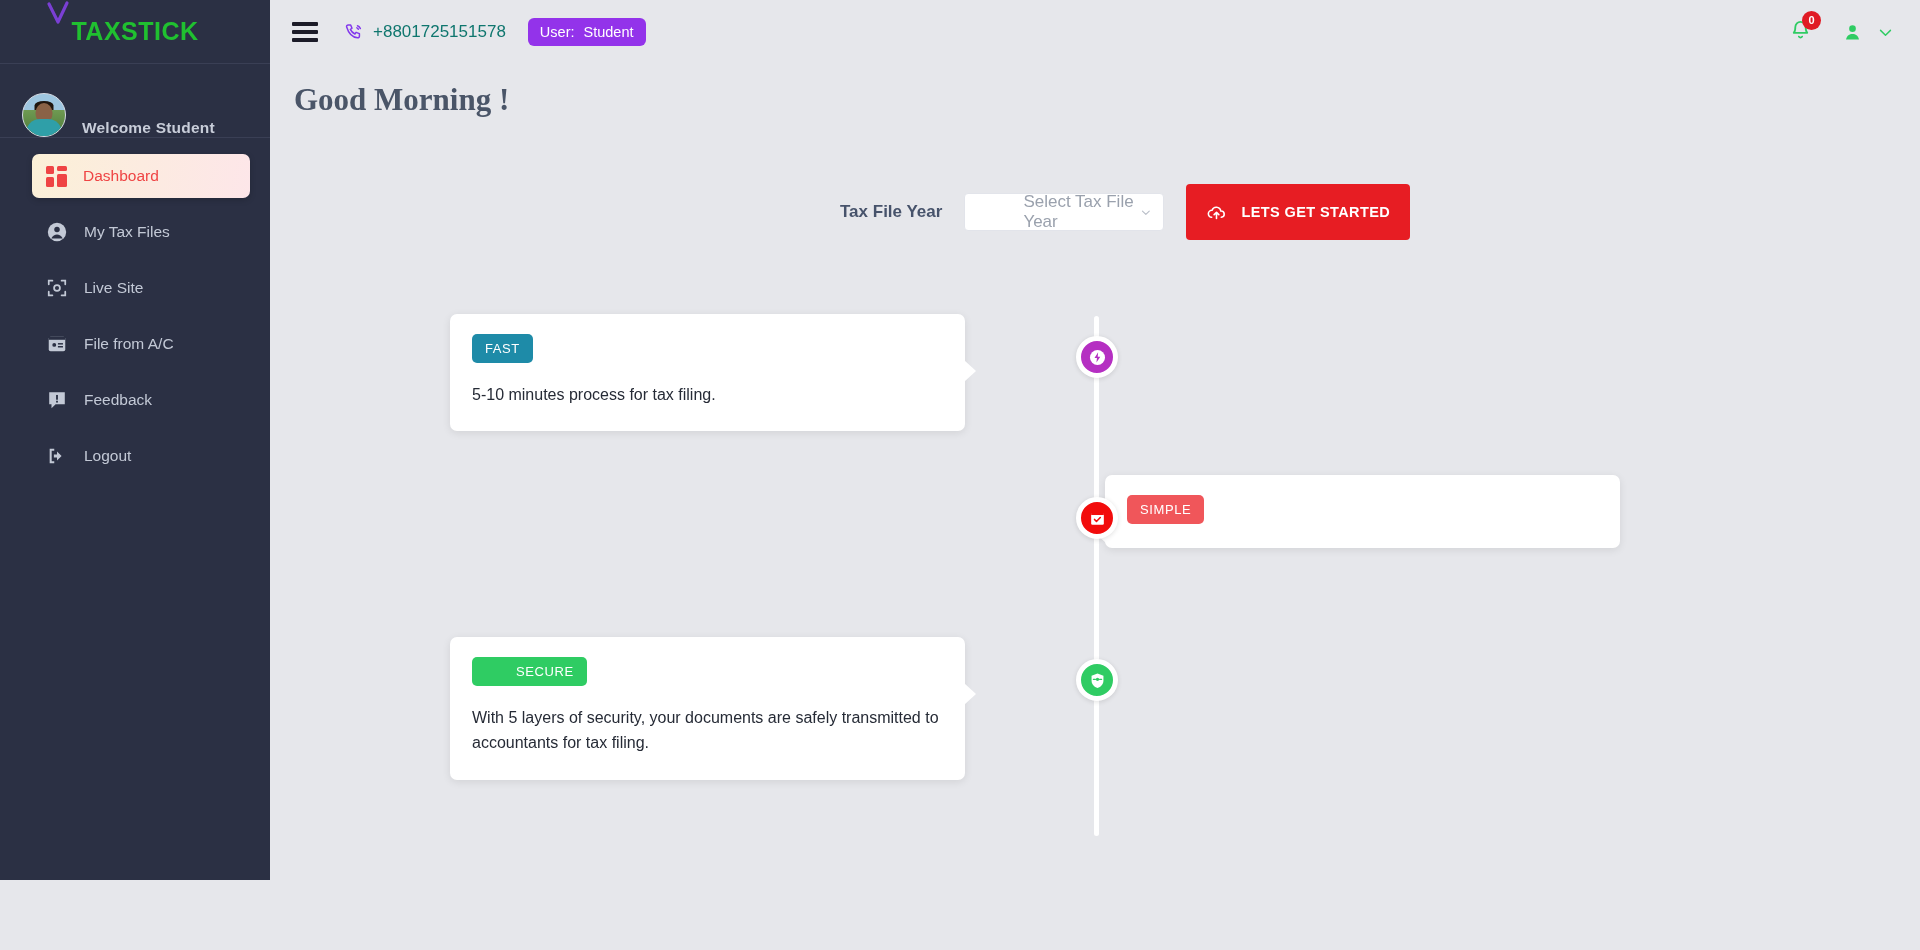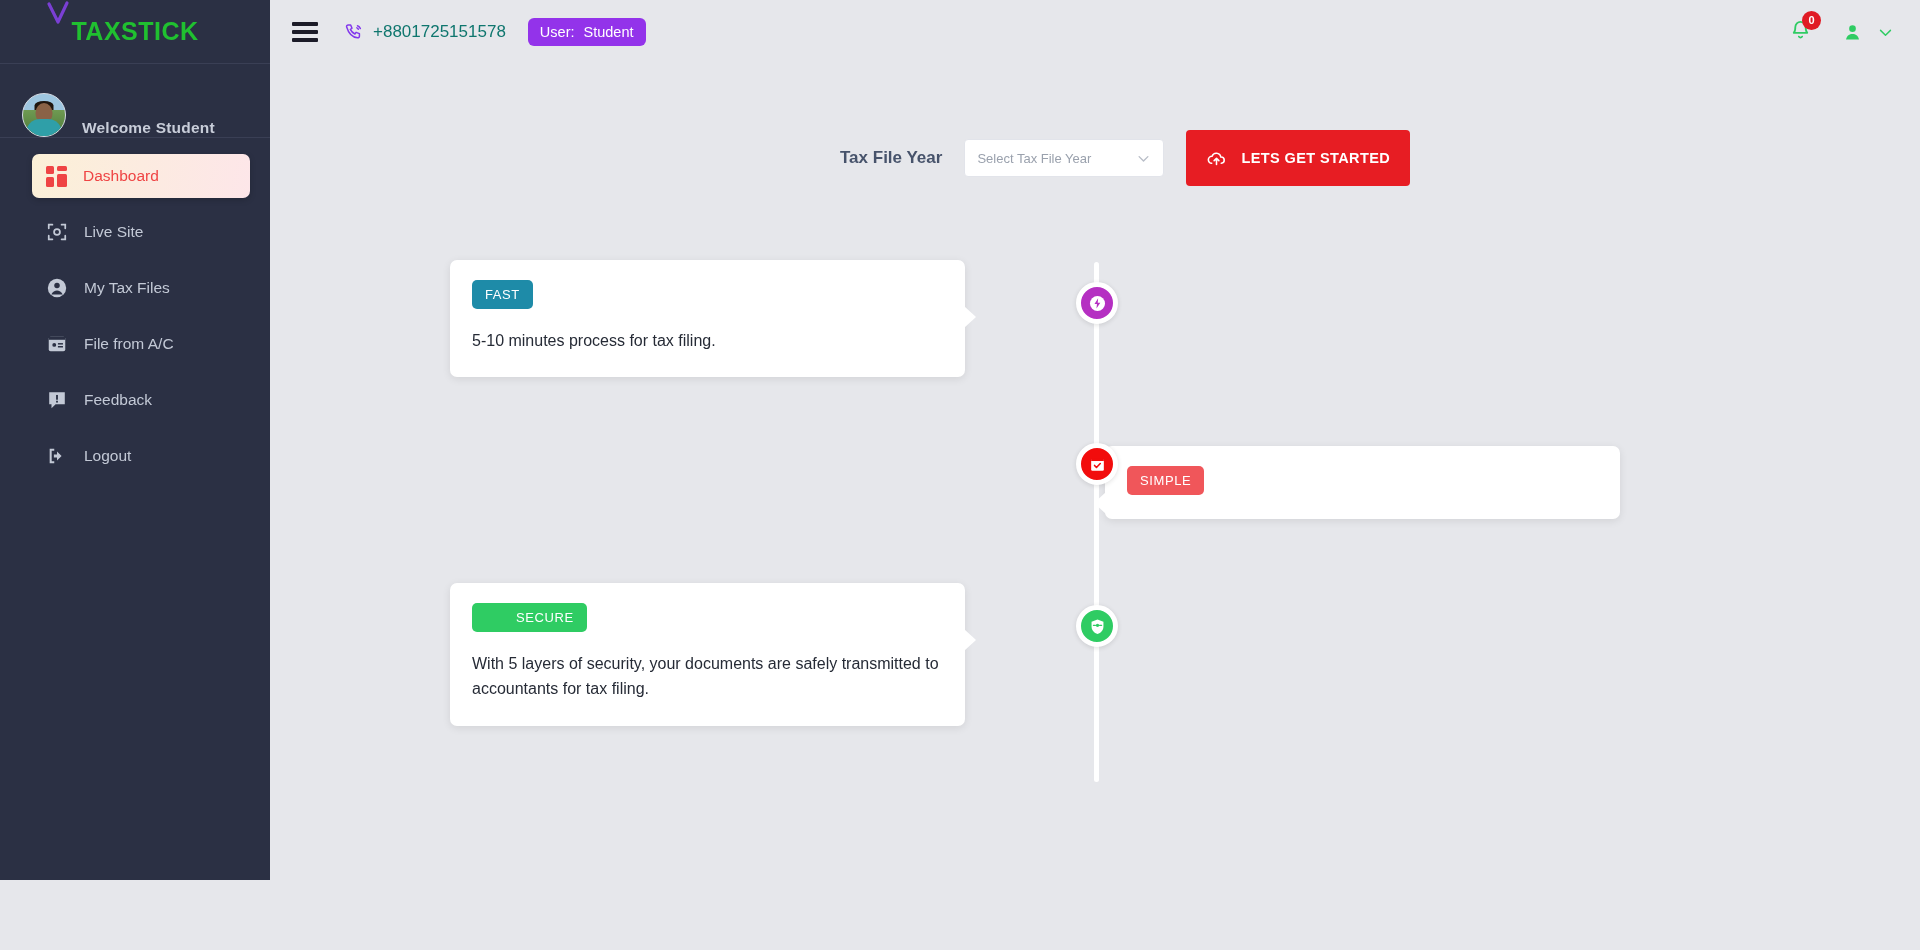--- a/index.html
+++ b/index.html
@@ -152,21 +152,21 @@
     display: flex; align-items: center; gap: 22px;
     margin-top: 66px; padding-left: 570px;
   }
   .year-label { font-size: 17px; font-weight: bold; color: #47536b; }
   .year-select {
     width: 200px; height: 38px; background: #fff;
     border: 1px solid #e2e4ea; border-radius: 4px;
     display: flex; align-items: center; justify-content: space-between;
     padding: 0 12px; cursor: pointer;
   }
-  .year-select .ph { color: #9aa1ad; font-size: 13px; }
+  .year-select .ph { color: #9aa1ad; font-size: 17px; margin-left: 46px; }
   .start-btn {
     height: 56px; background: #e71d23; color: #fff;
     border: none; border-radius: 4px;
     display: flex; align-items: center; gap: 14px;
     padding: 0 20px; font-size: 14.5px; font-weight: bold;
     letter-spacing: .4px; cursor: pointer;
     font-family: "Liberation Sans", sans-serif;
   }
 
   
@@ -189,21 +189,21 @@
 
   .tl-card {
     position: absolute;
     background: #fff; border-radius: 7px;
     box-shadow: 0 2px 9px rgba(0,0,0,.09);
     padding: 20px 22px 24px 22px;
   }
   .tl-card.left  { left: 180px; width: 515px; }
   .tl-card.right { left: 835px; width: 515px; }
   .tl-card.c1 { top: 8px; }
-  .tl-card.c2 { top: 169px; margin-top: 25px; }
+  .tl-card.c2 { top: 169px; }
   .tl-card.c3 { top: 331px; }
 
   .tl-card .tail {
     position: absolute; top: 46px;
     width: 0; height: 0;
     border-top: 11px solid transparent;
     border-bottom: 11px solid transparent;
   }
   .tl-card.left  .tail { right: -11px; border-left: 12px solid #fff; }
   .tl-card.right .tail { left: -11px;  border-right: 12px solid #fff; }
@@ -250,34 +250,34 @@
         <span class="nav-icon grid-icon">
           <i></i>
             <i></i>
             <i></i>
             <i></i>
         </span>
         <span>Dashboard</span>
       </div>
 
       <div class="nav-item">
-        <svg class="nav-icon" viewBox="0 0 24 24" fill="none" stroke="#c3c9d6" stroke-width="1.9">
-          <path d="M3 8V4h4M21 8V4h-4M3 16v4h4M21 16v4h-4" stroke-linecap="round"></path>
-          <circle cx="12" cy="12" r="3.2"></circle>
-        </svg>
-        <span>Live Site</span>
-      </div>
-
-      <div class="nav-item">
         <svg class="nav-icon" viewBox="0 0 24 24">
           <circle cx="12" cy="12" r="10" fill="#c3c9d6"></circle>
           <circle cx="12" cy="9.3" r="3" fill="#2b3044"></circle>
           <path d="M5.8 19c1.2-3 4-4.3 6.2-4.3S17 16 18.2 19" fill="#2b3044"></path>
         </svg>
         <span>My Tax Files</span>
+      </div>
+
+      <div class="nav-item">
+        <svg class="nav-icon" viewBox="0 0 24 24" fill="none" stroke="#c3c9d6" stroke-width="1.9">
+          <path d="M3 8V4h4M21 8V4h-4M3 16v4h4M21 16v4h-4" stroke-linecap="round"></path>
+          <circle cx="12" cy="12" r="3.2"></circle>
+        </svg>
+        <span>Live Site</span>
       </div>
 
       <div class="nav-item">
         <svg class="nav-icon" viewBox="0 0 24 24">
           <rect x="3" y="4" width="18" height="16" rx="2" fill="#c3c9d6"></rect>
           <rect x="3" y="4" width="18" height="3.4" fill="#2b3044"></rect>
           <circle cx="9" cy="13" r="2.1" fill="#2b3044"></circle>
           <rect x="13" y="11" width="5.5" height="1.6" fill="#2b3044"></rect>
           <rect x="13" y="14.2" width="5.5" height="1.6" fill="#2b3044"></rect>
         </svg>
@@ -341,20 +341,21 @@
         </svg>
         <svg width="17" height="17" viewBox="0 0 24 24" fill="none" stroke="#2fcc63" stroke-width="2">
           <path d="M5 9l7 7 7-7" stroke-linecap="round" stroke-linejoin="round"></path>
         </svg>
       </div>
     </div>
   </header>
 
   <main class="main">
 
+    <h1 class="greeting">Good Morning !</h1>
 
     <div class="year-row">
       <div class="year-label">Tax File Year</div>
 
       <div class="year-select">
         <span class="ph">Select Tax File Year</span>
         <svg width="15" height="15" viewBox="0 0 24 24" fill="none" stroke="#b8bdc7" stroke-width="2.2">
           <path d="M5 9l7 7 7-7" stroke-linecap="round" stroke-linejoin="round"></path>
         </svg>
       </div>

